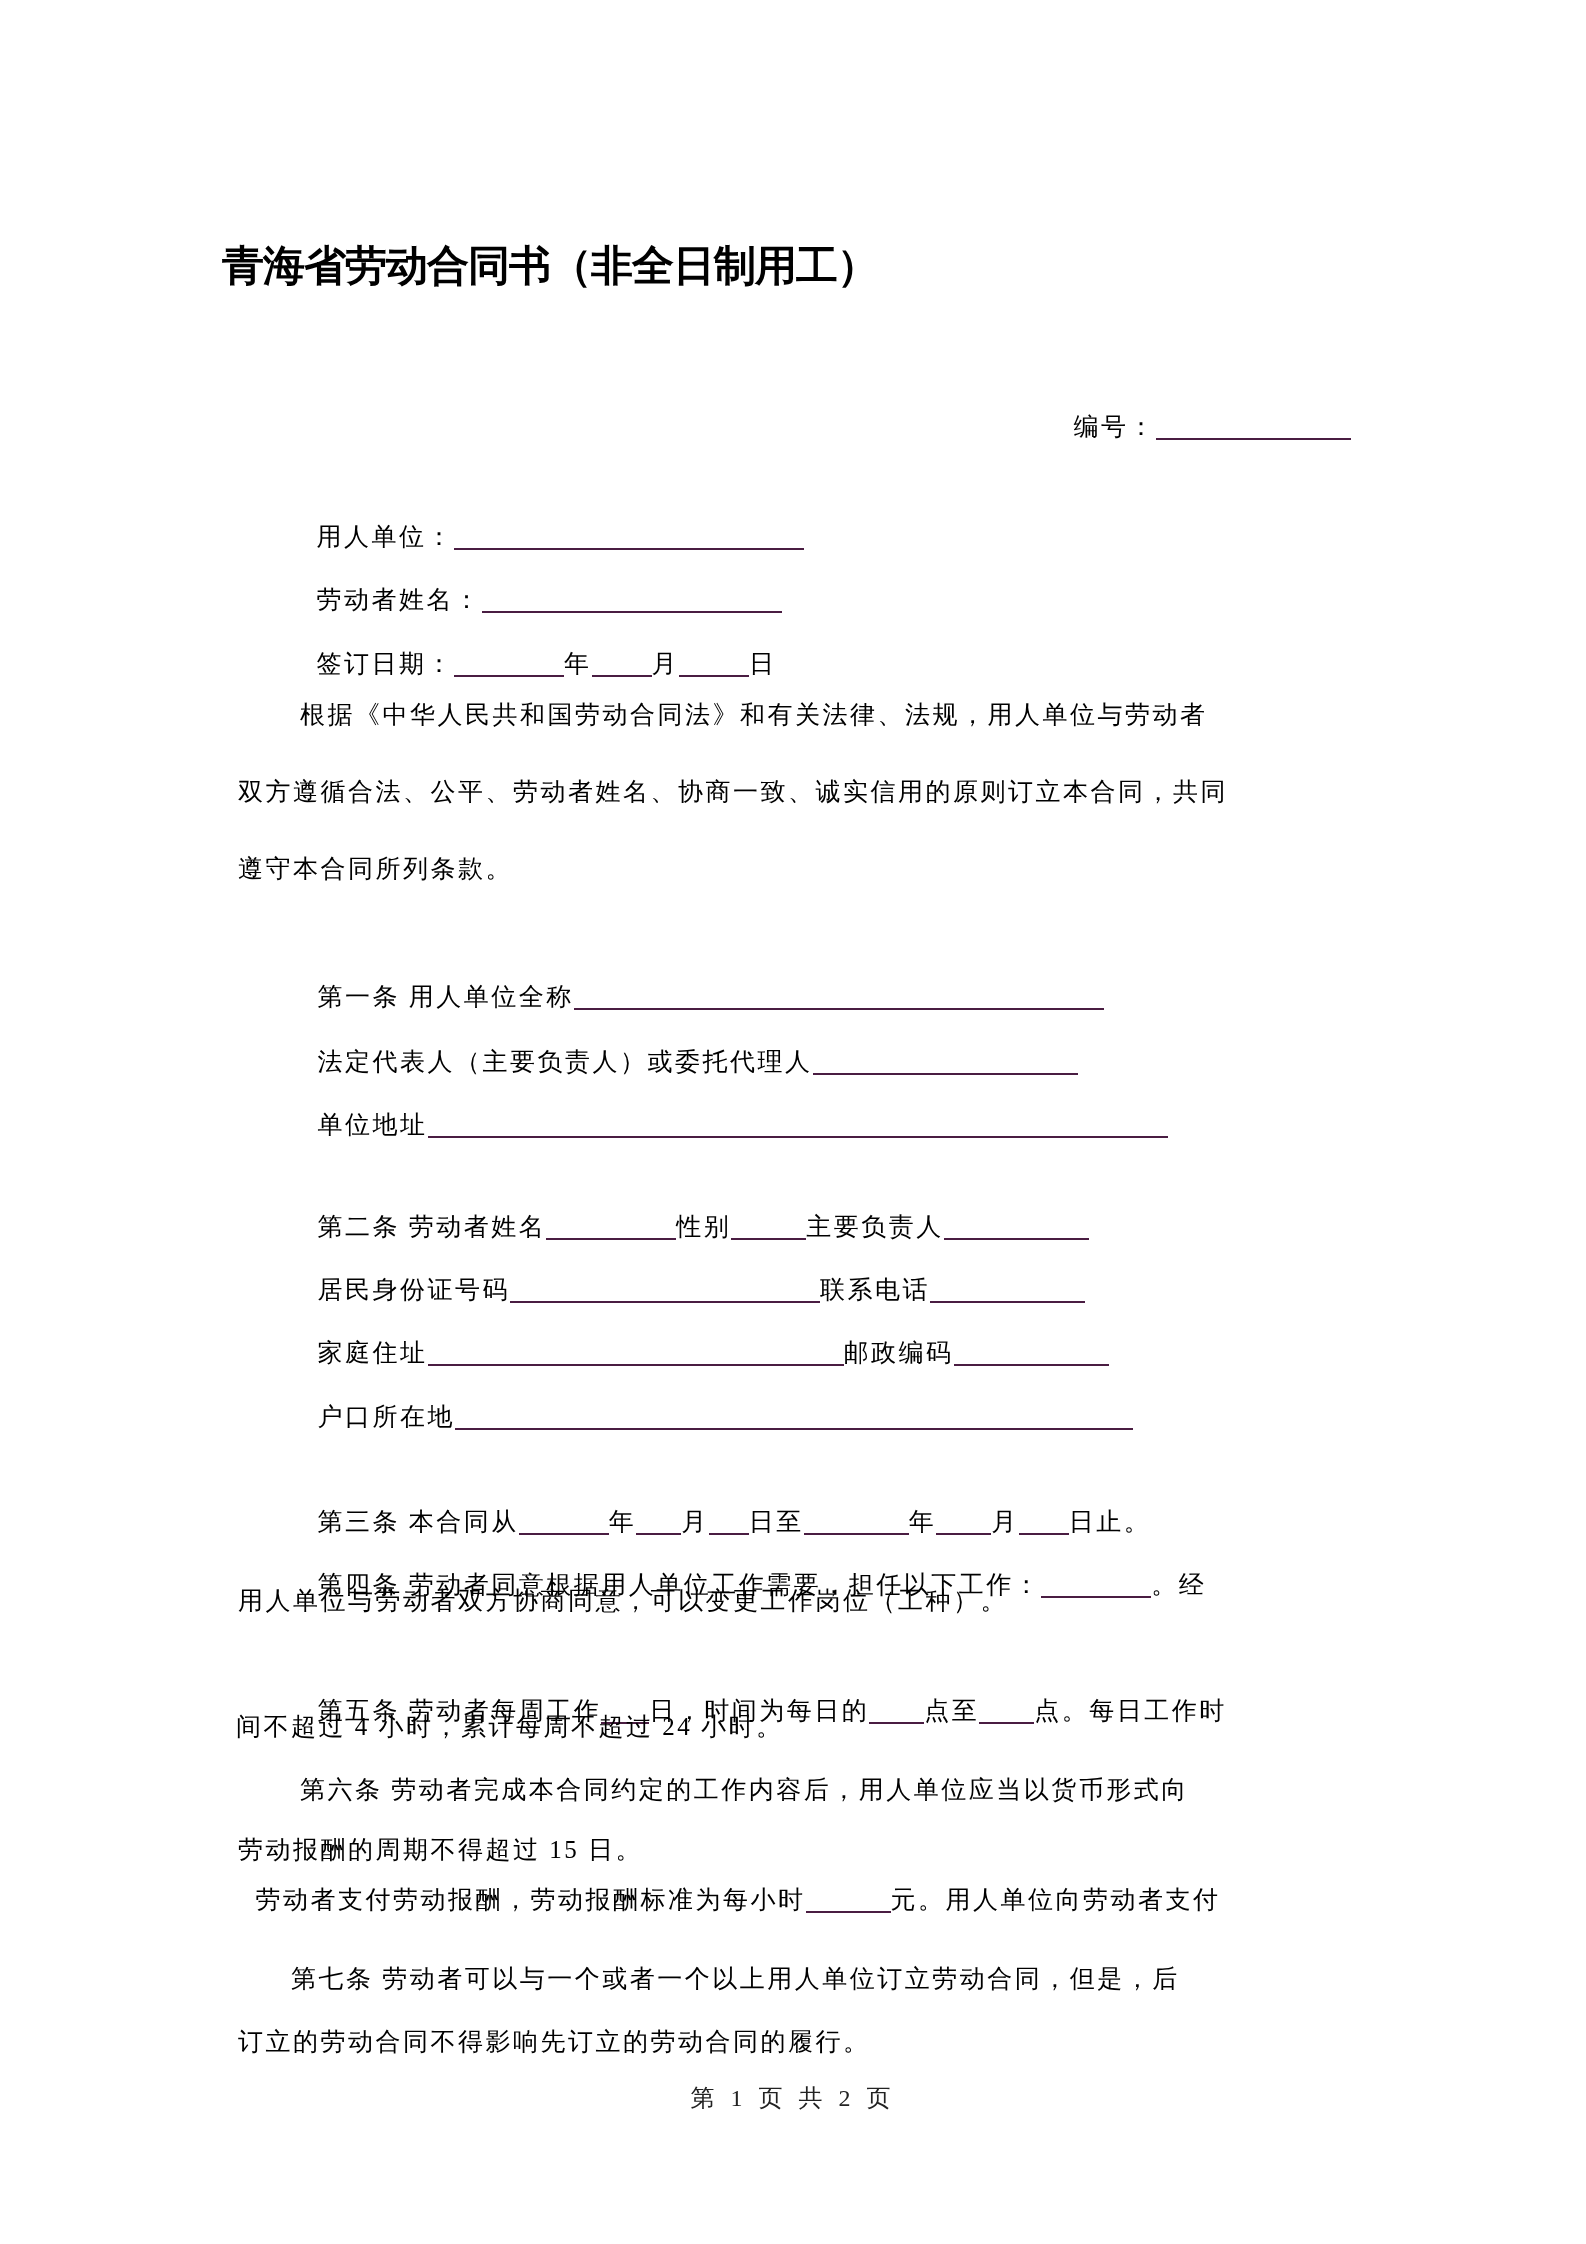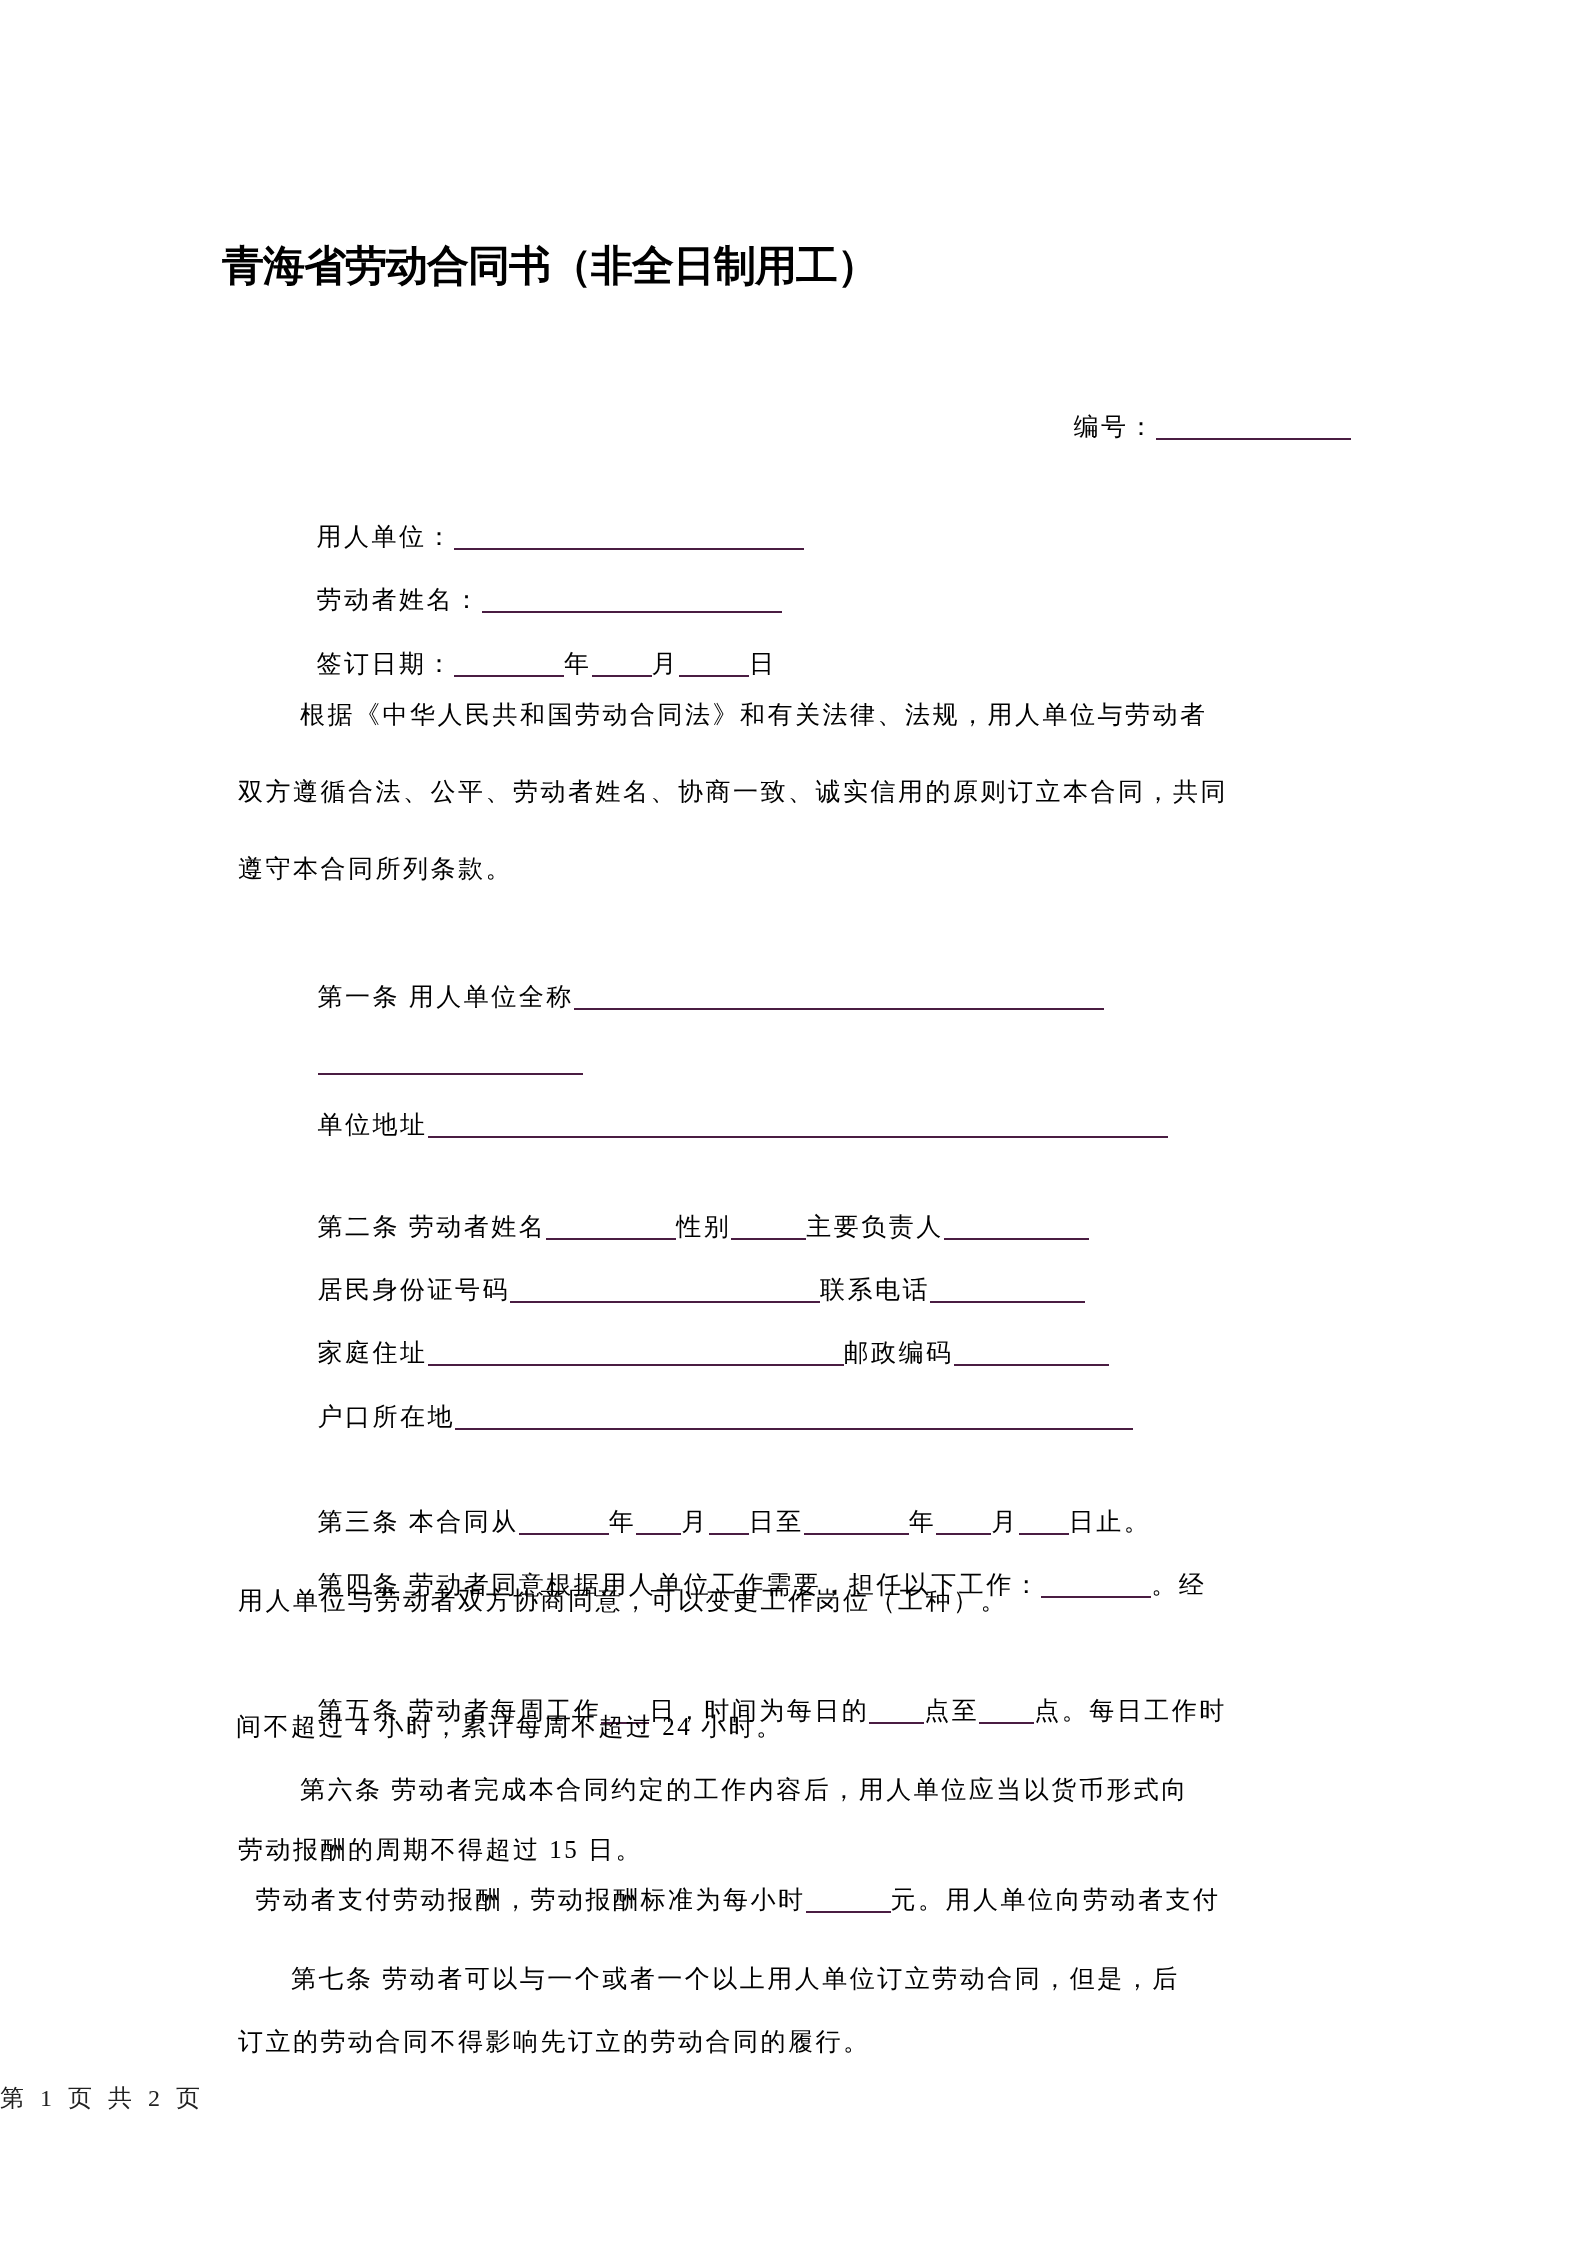--- a/index.html
+++ b/index.html
@@ -18,21 +18,21 @@
   .line{
     position:absolute;white-space:pre;
     font-size:25px;letter-spacing:2.5px;line-height:44px;
   }
   .u{
     display:inline-block;height:36px;vertical-align:-5px;
     border-bottom:2px solid var(--ul);
   }
   .footer{
     position:absolute;top:2082px;left:0;width:100%;
-    font-size:24px;letter-spacing:5px;color:#222;
+    text-align:center;font-size:24px;letter-spacing:5px;color:#222;
   }
 </style>
 </head>
 <body style="--ul: #4a1d42; color: rgb(0, 0, 0);">
 
 <h1 class="title">青海省劳动合同书（非全日制用工）</h1>
 
 <div class="line" style="top:358px;left:1056px">
   <span>编号：</span><span class="u" style="width:195px"></span>
 </div>
@@ -50,21 +50,21 @@
 </div>
 
 <div class="line" style="top:693px;left:300px">根据《中华人民共和国劳动合同法》和有关法律、法规，用人单位与劳动者</div>
 <div class="line" style="top:770px;left:238px">双方遵循合法、公平、劳动者姓名、协商一致、诚实信用的原则订立本合同，共同</div>
 <div class="line" style="top:847px;left:238px">遵守本合同所列条款。</div>
 
 <div class="line" style="top:928px;left:300px">
   <span>第一条 用人单位全称</span><span class="u" style="width:530px"></span>
 </div>
 <div class="line" style="top:993px;left:300px">
-  <span class="u" style="width:265px"></span>
+  <span>法定代表人（主要负责人）或委托代理人</span><span class="u" style="width:265px"></span>
 </div>
 <div class="line" style="top:1056px;left:300px">
   <span>单位地址</span><span class="u" style="width:740px"></span>
 </div>
 
 <div class="line" style="top:1158px;left:300px">
   <span>第二条 劳动者姓名</span><span class="u" style="width:130px"></span><span>性别</span><span class="u" style="width:75px"></span><span>主要负责人</span><span class="u" style="width:145px"></span>
 </div>
 <div class="line" style="top:1221px;left:300px">
   <span>居民身份证号码</span><span class="u" style="width:310px"></span><span>联系电话</span><span class="u" style="width:155px"></span>

